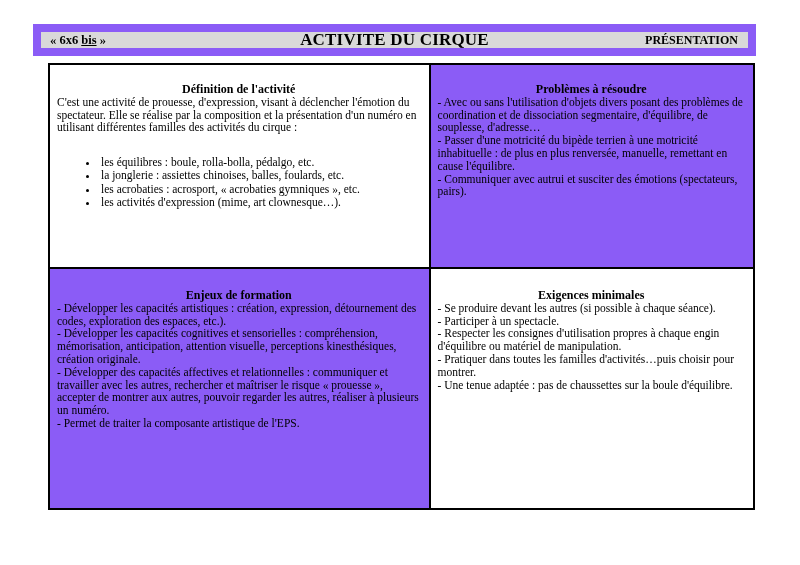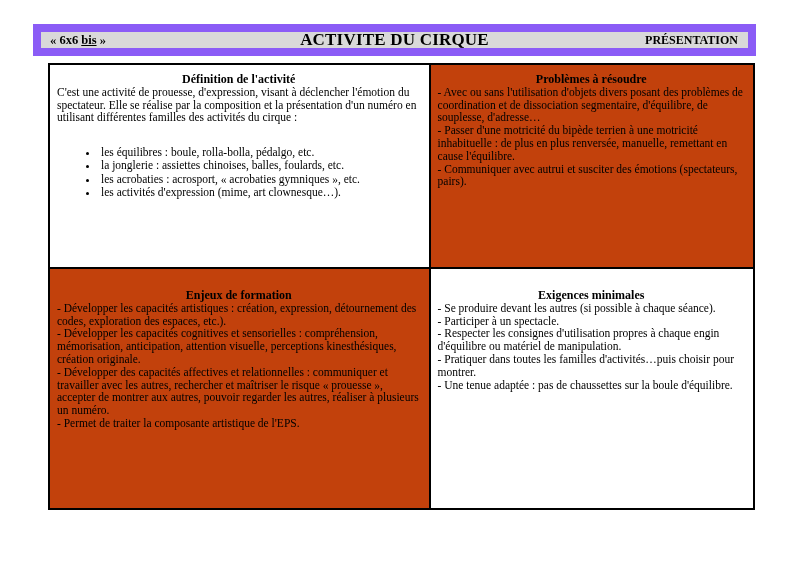--- a/index.html
+++ b/index.html
@@ -53,26 +53,26 @@
     grid-template-rows: 203fr 240fr;
     gap: 2px;
   }
   .cell {
     padding: 6px 8px 4px 7px;
     overflow: hidden;
     font-size: 11.5px;
     line-height: 12.8px;
   }
   .cell.white { background: #ffffff; }
-  .cell.gray  { background: #c2410c; }
+  .cell.gray  { background: #8b5cf6; }
   .cell-title {
     text-align: center;
     font-weight: bold;
     font-size: 12px;
-    margin: 2px 0 0 0;
+    margin: 12px 0 0 0;
   }
   .row2 .cell-title { margin-top: 14px; }
   .cell-body { }
   .cell-item { margin: 0; }
   .bullet-list {
     margin: 22px 0 0 0;
     padding-left: 42px;
   }
   .bullet-list li { margin: 0 0 0.5px 0; padding-left: 2px; }
 </style>

